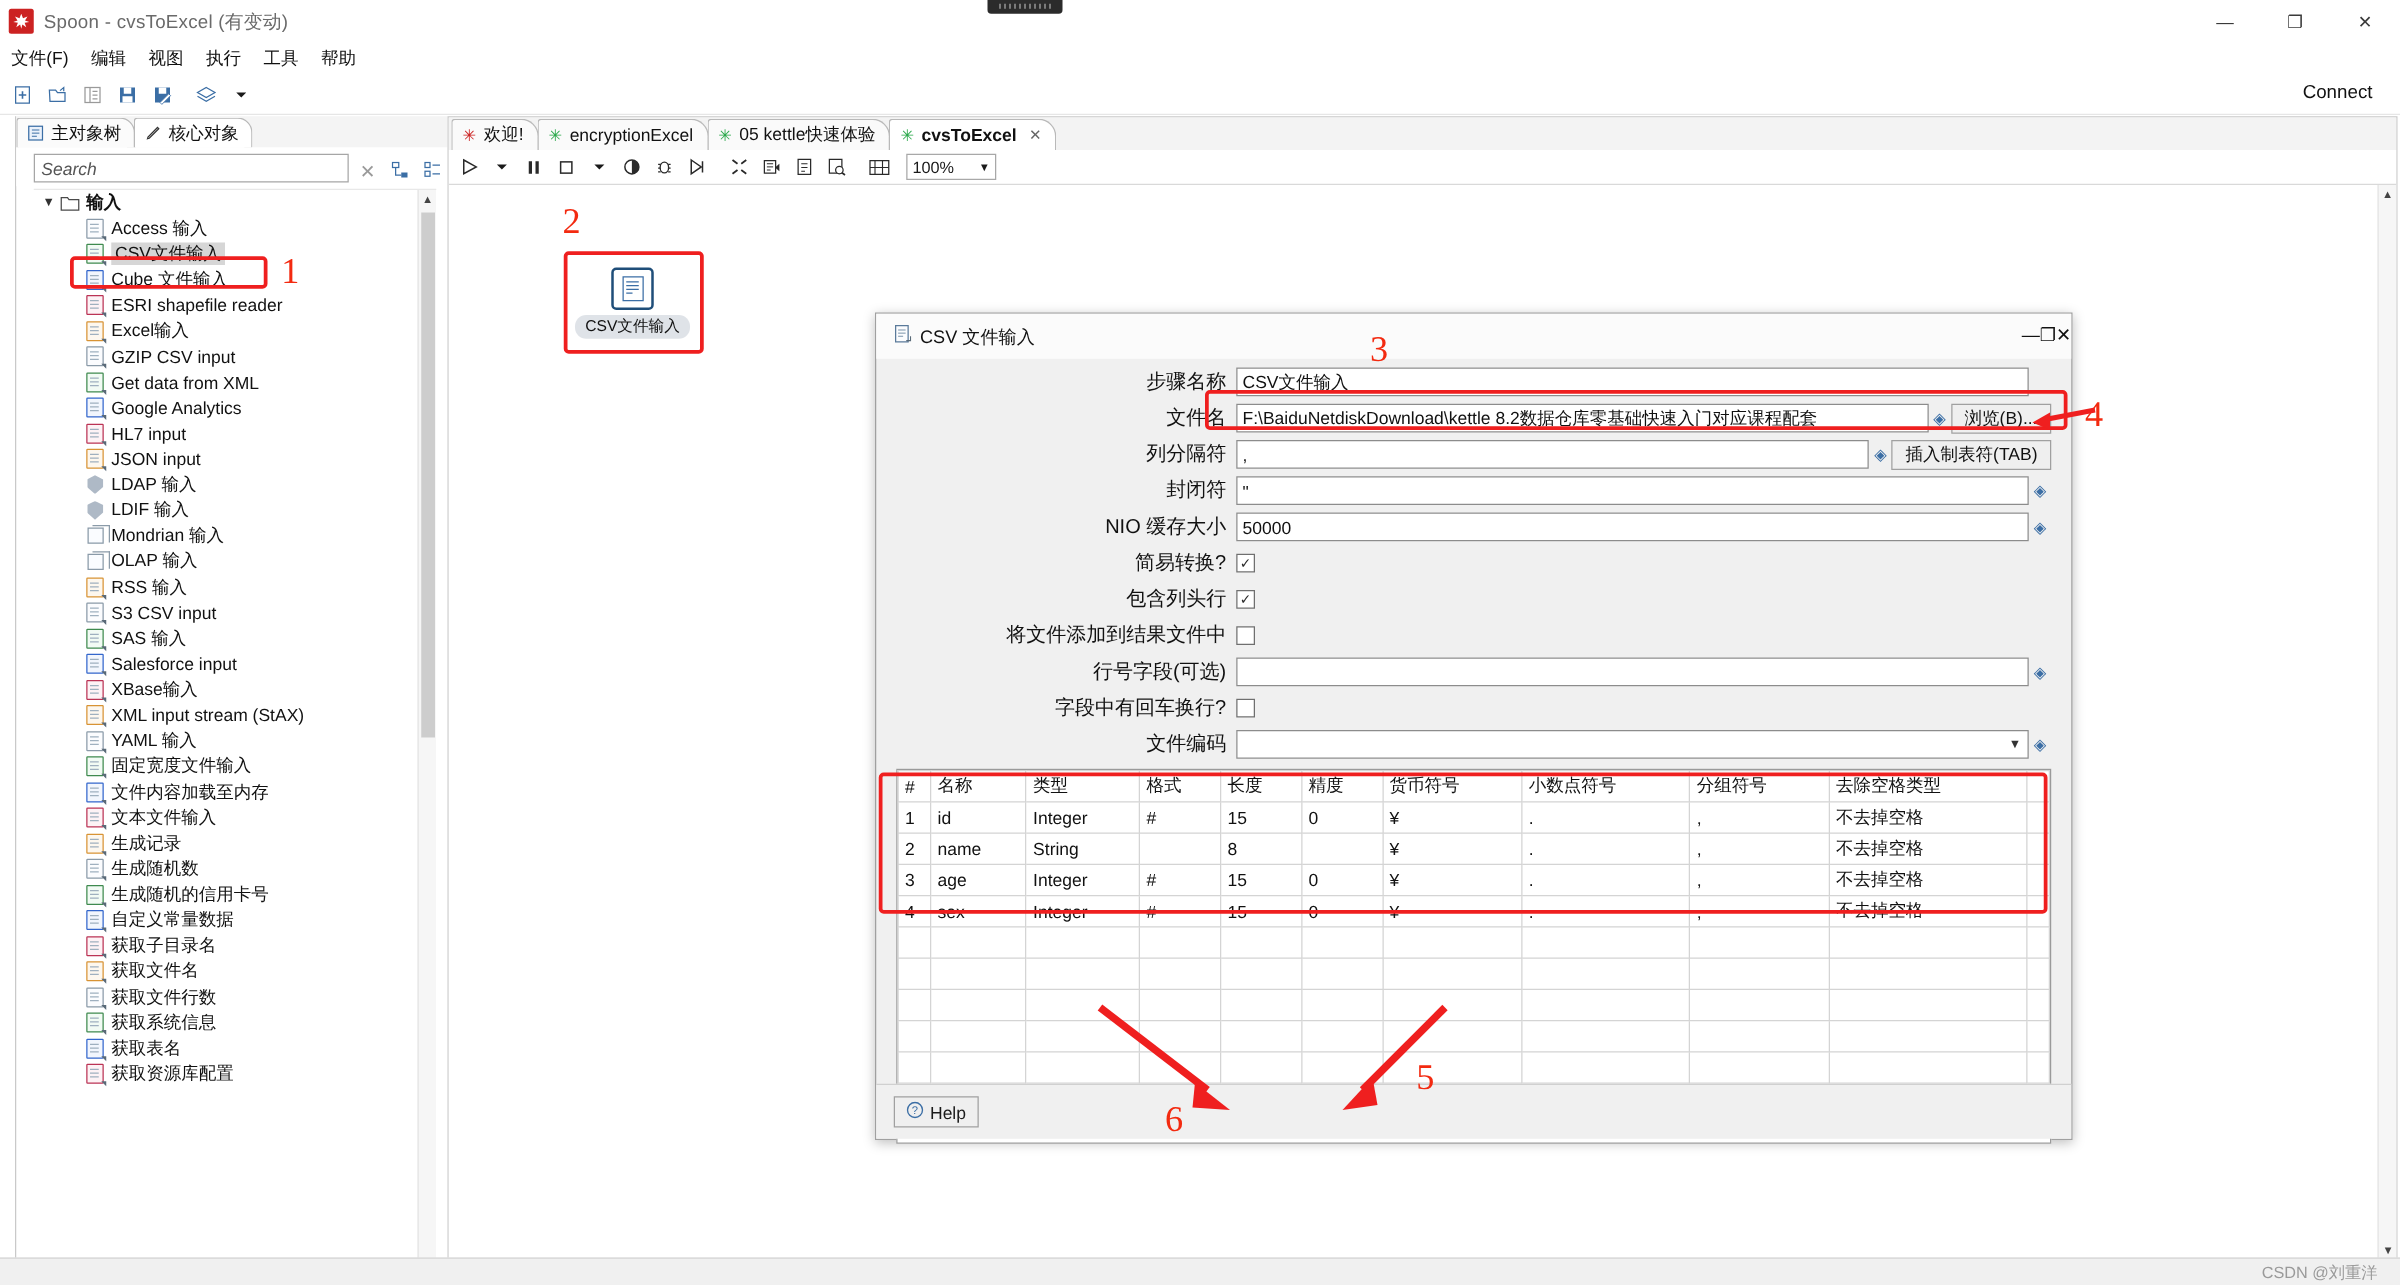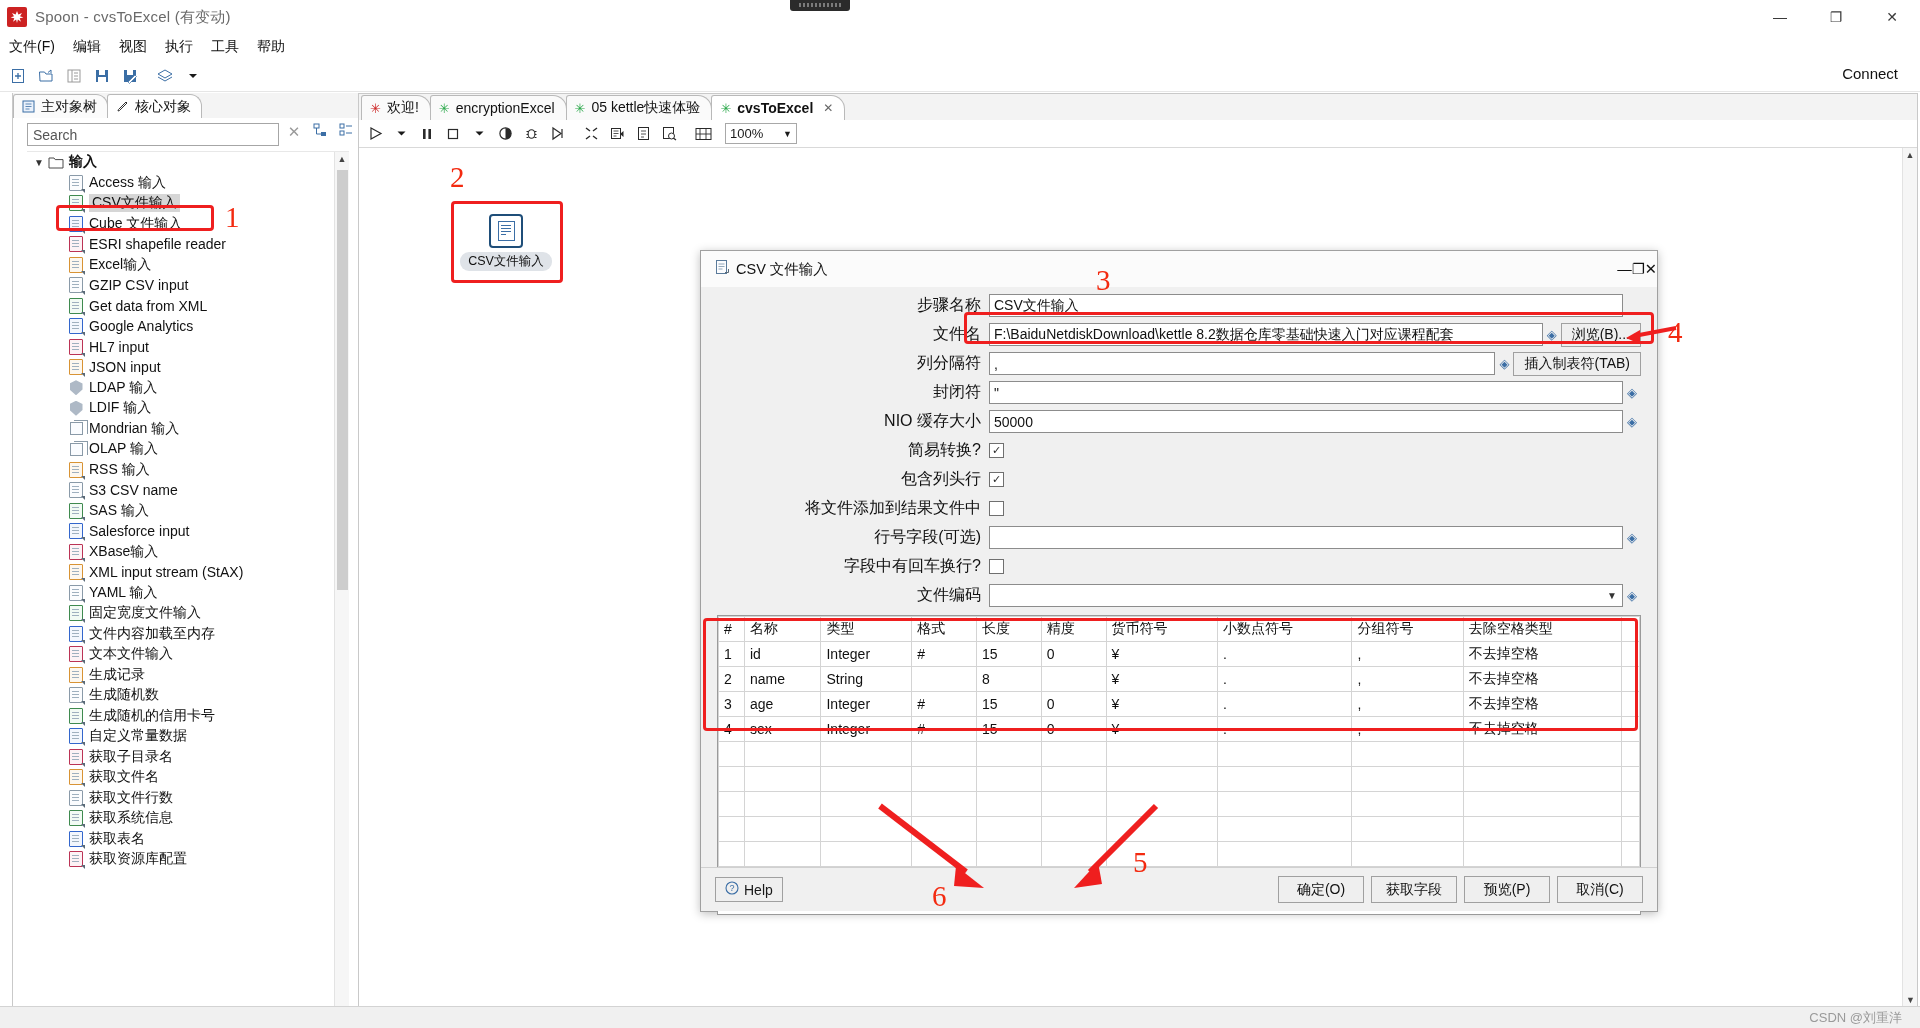--- a/index.html
+++ b/index.html
@@ -74,22 +74,23 @@
   .ltab {
     height: 24px; display: flex; align-items: center; gap: 5px;
     padding: 0 10px 0 7px; font-size: 14px; color: #111;
     border: 1px solid #b9b9b9; border-bottom: none;
     border-radius: 3px 12px 0 0; background: #fbfbfb; margin-right: -1px;
   }
   .ltab.active { background: #ffffff; }
   .ltab .ic { width: 15px; height: 15px; display: inline-flex; align-items: center; justify-content: center; }
 
   .searchrow {
-    display: flex; align-items: flex-start; gap: 4px; padding: 5px 6px 3px 14px;
+    display: flex; align-items: flex-end; gap: 4px; padding: 5px 6px 3px 14px;
     background: #fff;
+    font-style: italic;
   }
   .searchbox {
     flex: 1; height: 23px; border: 1px solid #a6a6a6; background: #fff;
     display: flex; align-items: center; padding: 0 5px;
     font-size: 14px; color: #555;
   }
   .srch-x { width: 22px; text-align: center; color: #9a9a9a; font-size: 15px; }
   .srch-ic { width: 22px; text-align: center; color: #3b6ea5; font-size: 13px; }
 
   .tree {
@@ -521,21 +522,21 @@
             <span class="lbl">RSS 输入</span>
           </div>
           <div class="tnode child">
             <span class="fi">
               <span class="mini ">
                 <i class="ln" style="top:3px"></i>
                 <i class="ln" style="top:6px"></i>
                 <i class="ln" style="top:9px"></i>
               </span>
             </span>
-            <span class="lbl">S3 CSV name</span>
+            <span class="lbl">S3 CSV input</span>
           </div>
           <div class="tnode child">
             <span class="fi">
               <span class="mini green">
                 <i class="ln" style="top:3px"></i>
                 <i class="ln" style="top:6px"></i>
                 <i class="ln" style="top:9px"></i>
               </span>
             </span>
             <span class="lbl">SAS 输入</span>
@@ -1082,26 +1083,20 @@
     <div class="dlg-footer">
       <div class="helpbtn">
         <span>
           <svg width="14" height="14" viewBox="0 0 14 14">
               <circle cx="7" cy="7" r="6" fill="none" stroke="#3b6ea5" stroke-width="1.1"></circle>
               <text x="7" y="10.3" font-size="9" text-anchor="middle" fill="#3b6ea5" font-family="Liberation Sans">?</text>
             </svg>
         </span>
         <span>Help</span>
       </div>
-      <div class="footer-btns">
-        <div class="dbtn">确定(O)</div>
-        <div class="dbtn">获取字段</div>
-        <div class="dbtn">预览(P)</div>
-        <div class="dbtn">取消(C)</div>
-      </div>
     </div>
 
     <div class="redbox" style="left:263px; top:61px; width:690px; height:32px;"></div>
     <div class="redbox" style="left:2px; top:367px; width:935px; height:113px;"></div>
   </div>
 
   <div class="rednum" style="left:1096px; top:264px;">3</div>
   <div class="rednum" style="left:1668px; top:316px;">4</div>
   <div class="rednum" style="left:1133px; top:846px;">5</div>
   <div class="rednum" style="left:932px; top:880px;">6</div>

